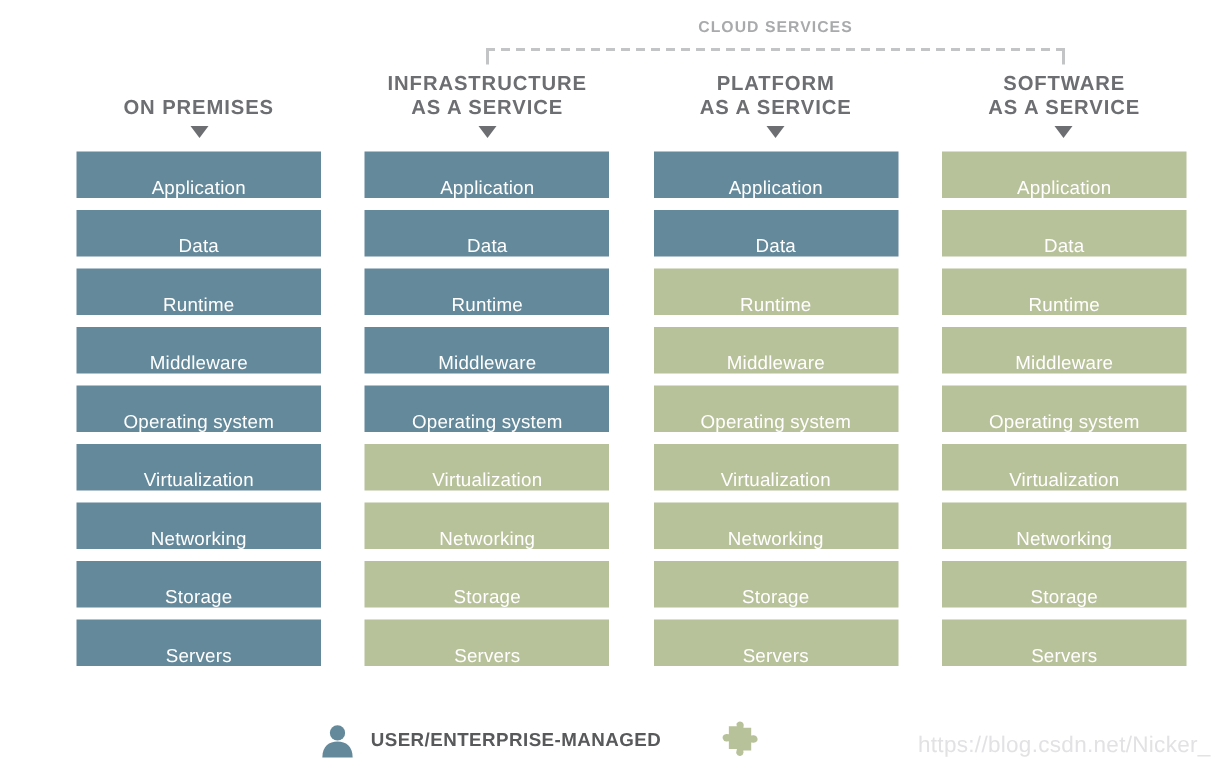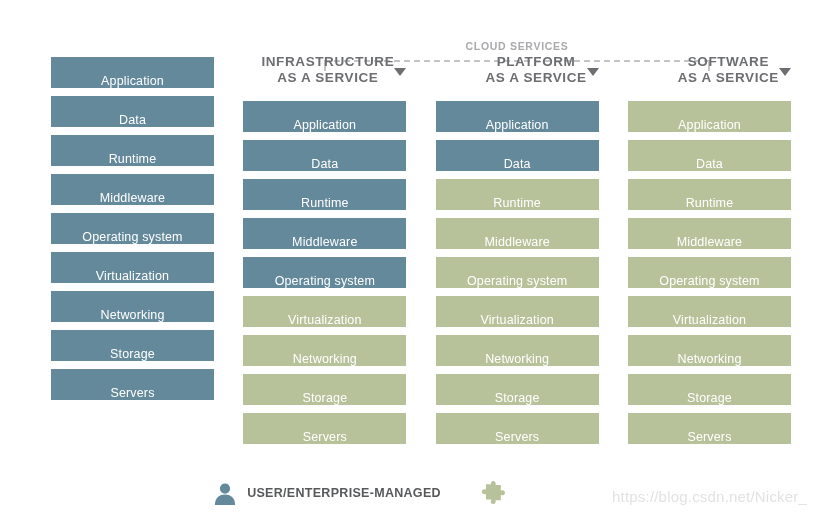--- a/index.html
+++ b/index.html
@@ -15,21 +15,20 @@
     position: relative;
   }
 
   
   #cloud-bracket-wrap {
     position: absolute;
     left: 324px;
     top: 12px;
     width: 386px;
     height: 32px;
-    margin-top: 28px;
   }
   #cloud-label {
     position: absolute;
     left: 0;
     top: 0;
     width: 386px;
     text-align: center;
     font-size: 10.5px;
     font-weight: bold;
     letter-spacing: 0.7px;
@@ -61,21 +60,21 @@
     width: 740px;
     display: flex;
     justify-content: space-between;
   }
   .column {
     width: 163px;
   }
   .col-head {
     height: 44px;
     display: flex;
-    flex-direction: row;
+    flex-direction: column;
     justify-content: flex-end;
     align-items: center;
   }
   .col-title {
     text-align: center;
     font-size: 13.5px;
     font-weight: bold;
     letter-spacing: 0.6px;
     line-height: 16px;
     color: #6d6e71;
@@ -150,20 +149,26 @@
 
 <div id="cloud-bracket-wrap">
   <div id="cloud-label">CLOUD SERVICES</div>
   <div id="cloud-bracket-line"></div>
   <div class="bracket-tick" id="bracket-tick-left"></div>
   <div class="bracket-tick" id="bracket-tick-right"></div>
 </div>
 
 <div id="columns">
     <div class="column">
+      <div class="col-head">
+        <div class="col-title">
+          <div>ON PREMISES</div>
+        </div>
+        <div class="col-arrow"></div>
+      </div>
       <div class="layers">
         <div class="layer user">
           <span>Application</span>
         </div>
         <div class="layer user">
           <span>Data</span>
         </div>
         <div class="layer user">
           <span>Runtime</span>
         </div>

